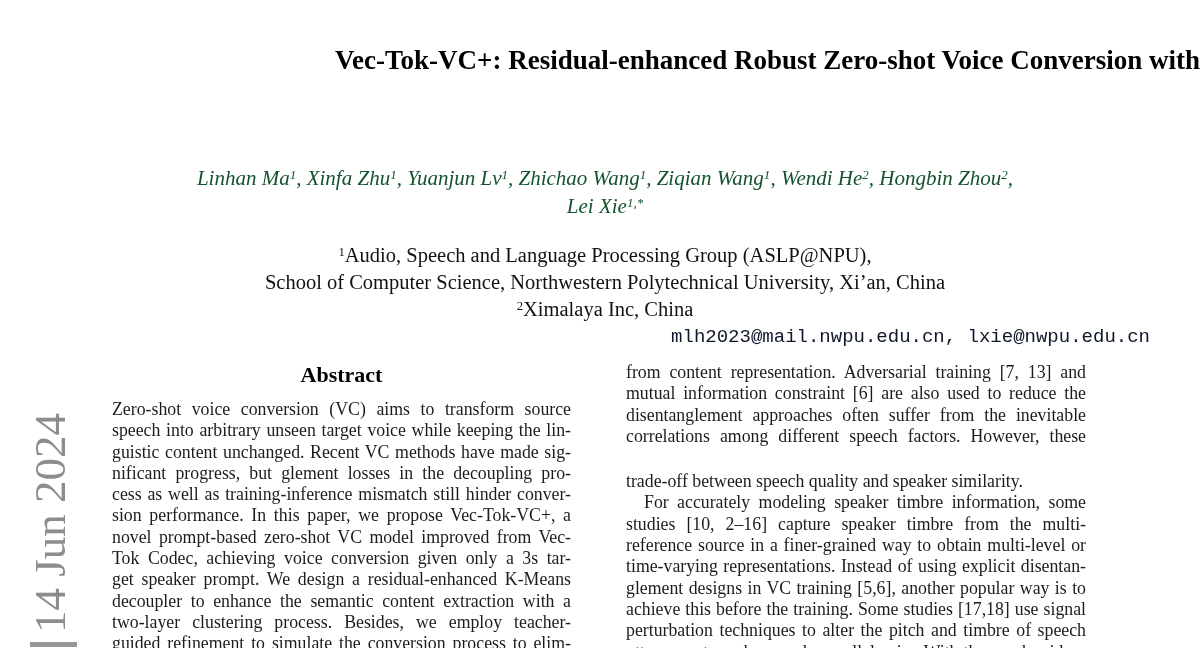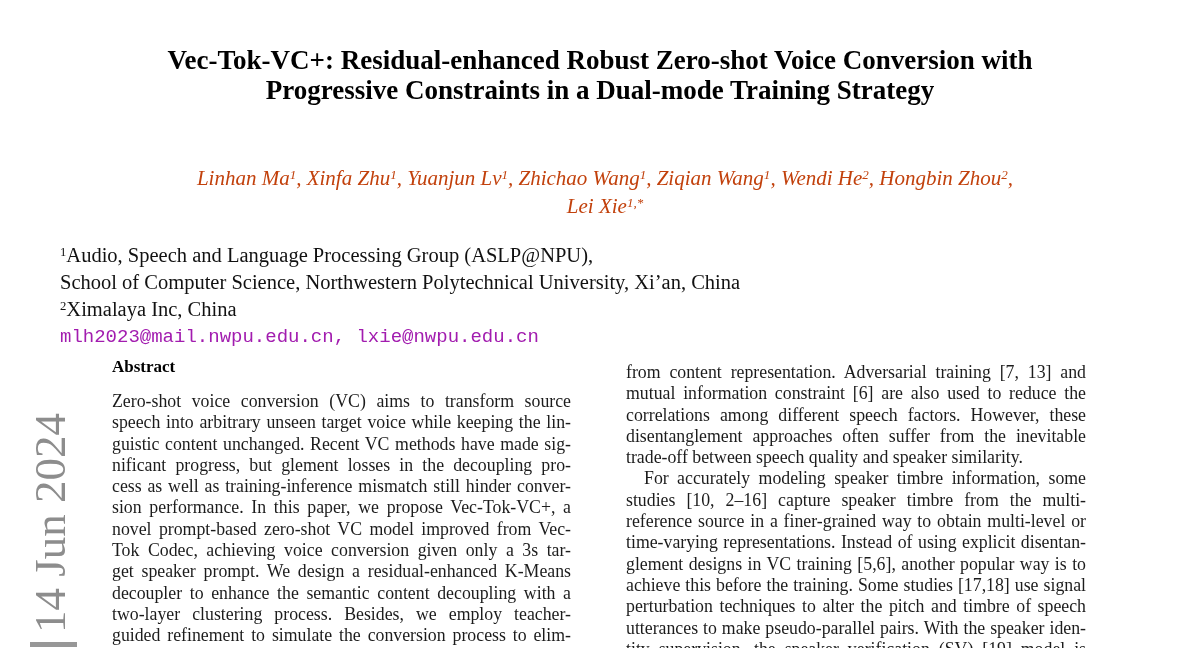--- a/index.html
+++ b/index.html
@@ -15,62 +15,61 @@
     position:absolute;left:24px;top:633px;
     transform:rotate(-90deg);transform-origin:0 0;
     font-size:45px;line-height:52px;color:#8d8d8d;white-space:nowrap;
     font-family:"Liberation Serif","DejaVu Serif",serif;
   }
   .wm-bar{position:absolute;left:30px;top:642px;width:47px;height:5px;background:#979797;}
 
   
   .title{
     position:absolute;left:0;top:45px;width:1200px;margin:0;
-    text-align:center;font-size:27px;font-weight:bold;line-height:30px;color:#000;
+    text-align:right;font-size:27px;font-weight:bold;line-height:30px;color:#000;
   }
   .title .tline{display:block;}
   .authors{
     position:absolute;left:60px;top:164px;width:1090px;
-    text-align:center;font-style:italic;font-size:21px;line-height:28px;color:#c2410c;
+    text-align:center;font-style:italic;font-size:21px;line-height:28px;color:#14532d;
   }
   .affils{
     position:absolute;left:60px;top:242px;width:1090px;
-    font-size:20.5px;line-height:27px;color:#111;
+    text-align:center;font-size:20.5px;line-height:27px;color:#111;
   }
   .emails{
-    position:absolute;left:60px;top:327px;width:1090px;text-align:left;
+    position:absolute;left:60px;top:327px;width:1090px;text-align:right;
     font-family:"Liberation Mono","DejaVu Sans Mono",monospace;
-    font-size:19px;line-height:20px;color:#a21caf;
+    font-size:19px;line-height:20px;color:#0f172a;
   }
   .sup{font-size:0.62em;vertical-align:0.5em;line-height:0;}
 
   
   .col{position:absolute;font-size:17.8px;color:#1c1c1c;}
   .col-left{left:112px;top:354px;width:459px;}
   .col-right{left:626px;top:362px;width:460px;}
   .abs-head{
-    margin:0 0 11px 0;
-    font-size:17px;font-weight:bold;line-height:26px;color:#000;
+    margin:8px 0 11px 0;text-align:center;
+    font-size:22px;font-weight:bold;line-height:26px;color:#000;
   }
   .ln{height:21.3px;line-height:21.3px;overflow:hidden;}
   .jst{text-align:justify;text-align-last:justify;}
-  .pe{text-align:left;text-align-last:left;}
+  .pe{text-align:left;text-align-last:left;margin-top:24px;}
   .ind{text-indent:18px;}
 </style>
 </head>
 <body>
 
 <div class="page">
 
   <div class="watermark">14 Jun 2024</div>
   <div class="wm-bar"></div>
 
   <h1 class="title">
     <span class="tline">Vec-Tok-VC+: Residual-enhanced Robust Zero-shot Voice Conversion with</span>
-    <span class="tline">Progressive Constraints in a Dual-mode Training Strategy</span>
   </h1>
 
   <div class="authors">
     <div class="aline" id="authors-line1"><span>Linhan Ma</span><sup class="sup">1</sup>, <span>Xinfa Zhu</span><sup class="sup">1</sup>, <span>Yuanjun Lv</span><sup class="sup">1</sup>, <span>Zhichao Wang</span><sup class="sup">1</sup>, <span>Ziqian Wang</span><sup class="sup">1</sup>, <span>Wendi He</span><sup class="sup">2</sup>, <span>Hongbin Zhou</span><sup class="sup">2</sup>,</div>
     <div class="aline" id="authors-line2"><span>Lei Xie</span><sup class="sup">1,*</sup></div>
   </div>
 
   <div class="affils" id="affiliations">
       <div><sup class="sup">1</sup>Audio, Speech and Language Processing Group (ASLP@NPU),</div>
       <div>School of Computer Science, Northwestern Polytechnical University, Xi’an, China</div>
@@ -84,32 +83,32 @@
     <div id="abstract-lines">
         <div class="ln jst">Zero-shot voice conversion (VC) aims to transform source</div>
         <div class="ln jst">speech into arbitrary unseen target voice while keeping the lin-</div>
         <div class="ln jst">guistic content unchanged. Recent VC methods have made sig-</div>
         <div class="ln jst">nificant progress, but glement losses in the decoupling pro-</div>
         <div class="ln jst">cess as well as training-inference mismatch still hinder conver-</div>
         <div class="ln jst">sion performance. In this paper, we propose Vec-Tok-VC+, a</div>
         <div class="ln jst">novel prompt-based zero-shot VC model improved from Vec-</div>
         <div class="ln jst">Tok Codec, achieving voice conversion given only a 3s tar-</div>
         <div class="ln jst">get speaker prompt. We design a residual-enhanced K-Means</div>
-        <div class="ln jst">decoupler to enhance the semantic content decoupling with a</div>
+        <div class="ln jst">decoupler to enhance the semantic content extraction with a</div>
         <div class="ln jst">two-layer clustering process. Besides, we employ teacher-</div>
         <div class="ln jst">guided refinement to simulate the conversion process to elim-</div>
       </div>
   </section>
 
   <section class="col col-right">
     <div id="intro-lines">
         <div class="ln jst">from content representation. Adversarial training [7, 13] and</div>
         <div class="ln jst">mutual information constraint [6] are also used to reduce the</div>
+        <div class="ln jst">disentanglement approaches often suffer from the inevitable</div>
         <div class="ln jst">correlations among different speech factors. However, these</div>
-        <div class="ln jst">disentanglement approaches often suffer from the inevitable</div>
         <div class="ln pe">trade-off between speech quality and speaker similarity.</div>
         <div class="ln jst ind">For accurately modeling speaker timbre information, some</div>
         <div class="ln jst">studies [10, 2–16] capture speaker timbre from the multi-</div>
         <div class="ln jst">reference source in a finer-grained way to obtain multi-level or</div>
         <div class="ln jst">time-varying representations. Instead of using explicit disentan-</div>
         <div class="ln jst">glement designs in VC training [5,6], another popular way is to</div>
         <div class="ln jst">achieve this before the training. Some studies [17,18] use signal</div>
         <div class="ln jst">perturbation techniques to alter the pitch and timbre of speech</div>
         <div class="ln jst">utterances to make pseudo-parallel pairs. With the speaker iden-</div>
         <div class="ln jst">tity supervision, the speaker verification (SV) [19] model is</div>

